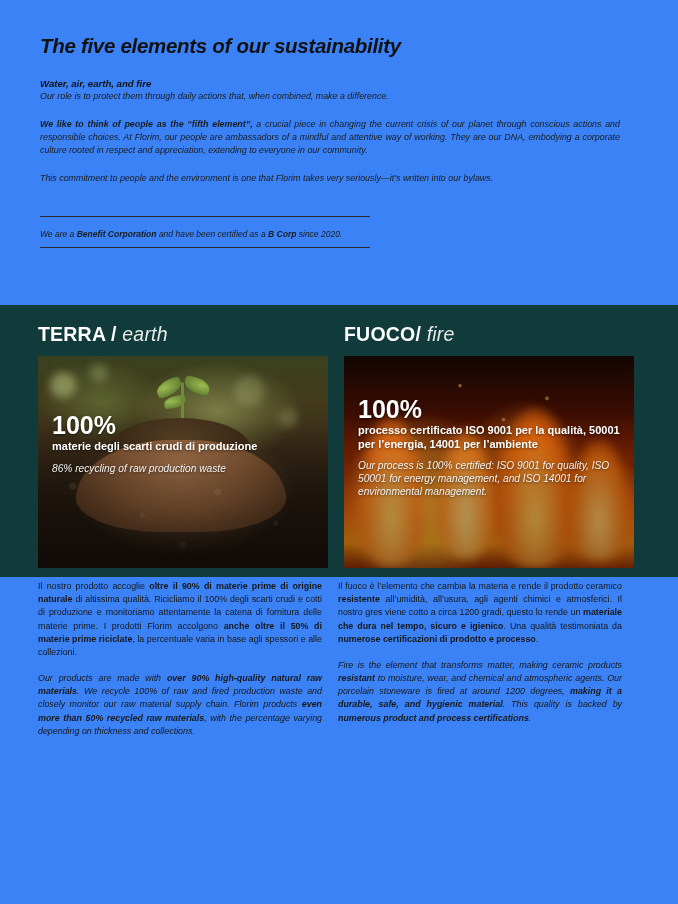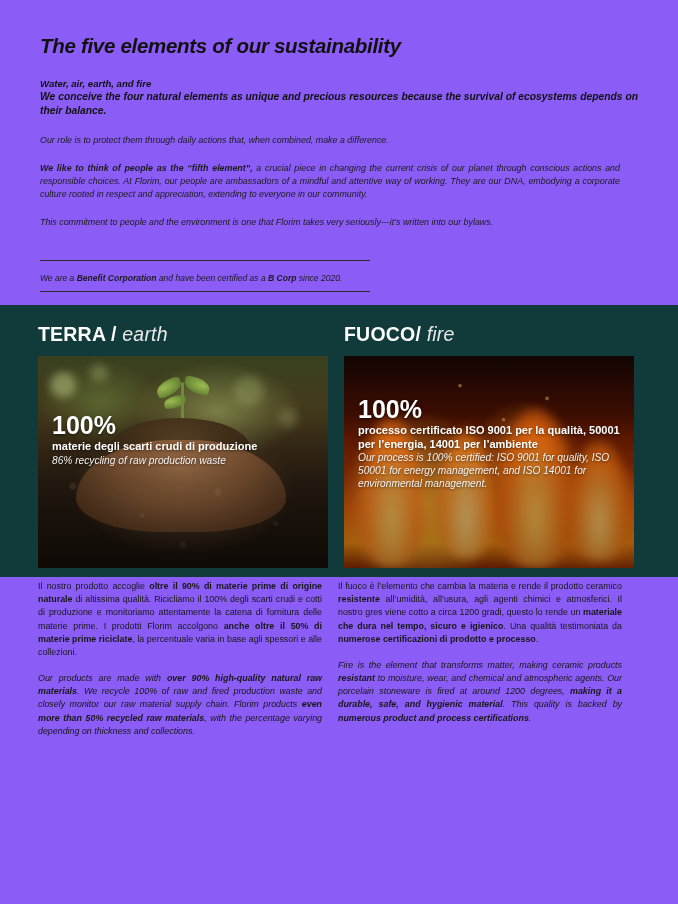--- a/index.html
+++ b/index.html
@@ -13,21 +13,21 @@
     font-family: "Liberation Sans", sans-serif;
     color: #1a1a1a;
     overflow: hidden;
     position: relative;
   }
 
   .page {
     position: relative;
     width: 678px;
     height: 904px;
-    background: #8b5cf6;
+    background: #3b82f6;
   }
 
   
   .top-section {
     padding: 34px 40px 0 40px;
   }
 
   .main-title {
     font-size: 20.5px;
     font-style: italic;
@@ -256,21 +256,21 @@
     font-size: 25px;
     font-weight: bold;
     line-height: 1.05;
     margin-bottom: 2px;
   }
 
   .pct-it {
     font-size: 11px;
     font-weight: bold;
     line-height: 1.22;
-    margin-bottom: 1px;
+    margin-bottom: 9px;
   }
 
   .pct-en {
     font-size: 10.2px;
     font-style: italic;
     line-height: 1.25;
     color: #f2f2f2;
   }
 
   
@@ -313,21 +313,20 @@
 </head>
 <body>
 
 <div class="page">
 
   <div class="top-section">
 
     <h1 class="main-title">The five elements of our sustainability</h1>
 
     <div class="lede-label">Water, air, earth, and fire</div>
-    <div class="lede-body">We conceive the four natural elements as unique and precious resources because the survival of ecosystems depends on their balance.</div>
 
     <p class="para">Our role is to protect them through daily actions that, when combined, make a difference.</p>
 
     <p class="para"><b>We like to think of people as the “fifth element”,</b><span> a crucial piece in changing the current crisis of our planet through conscious actions and responsible choices. At Florim, our people are ambassadors of a mindful and attentive way of working. They are our DNA, embodying a corporate culture rooted in respect and appreciation, extending to everyone in our community.</span></p>
 
     <p class="para">This commitment to people and the environment is one that Florim takes very seriously—it’s written into our bylaws.</p>
 
     <div class="rule-note">
       <span class="note-text"><span>We are a </span><b>Benefit Corporation</b><span> and have been certified as a </span><b>B Corp</b><span> since 2020.</span></span>
     </div>

